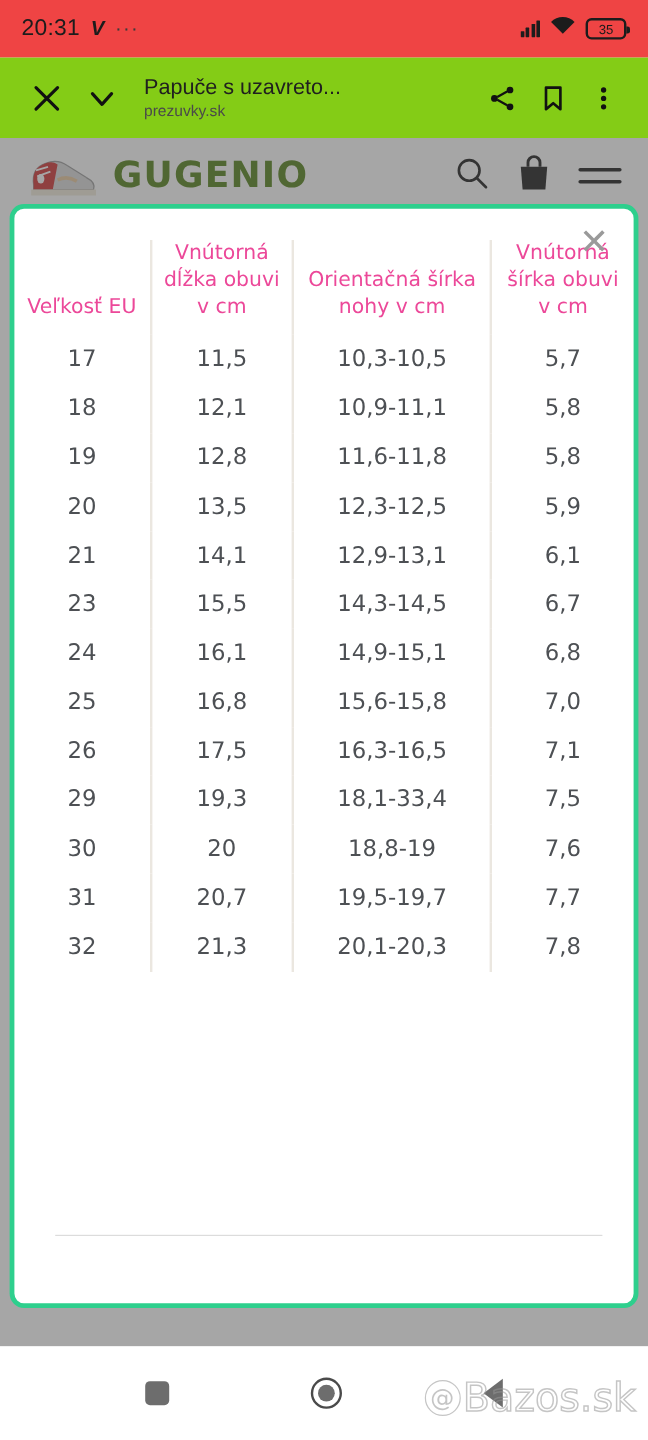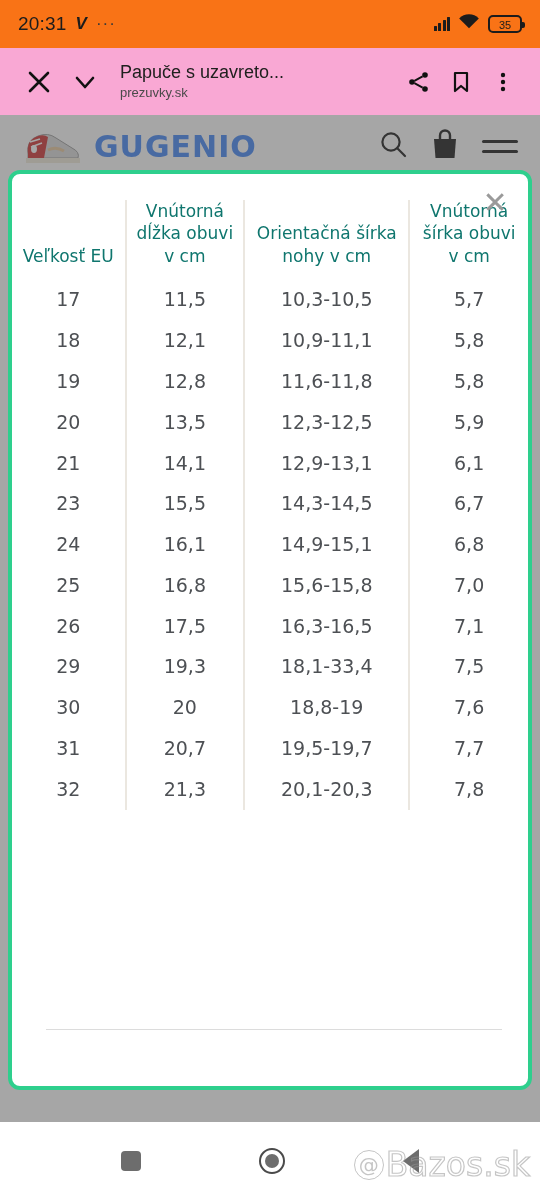--- a/index.html
+++ b/index.html
@@ -8,21 +8,21 @@
     font-family: "Liberation Sans", sans-serif;
     background: #ffffff;
     overflow: hidden;
   }
   #screen { position: relative; width: 540px; height: 1200px; background: #fff; }
 
   
   .statusbar {
     position: absolute; top: 0; left: 0; width: 540px; height: 48px;
     display: flex; align-items: center; justify-content: space-between;
-    padding: 0 18px; background: #f97316;
+    padding: 0 18px; background: #ef4444;
   }
   .sb-left { display: flex; align-items: center; gap: 9px; }
   .sb-time { font-size: 19px; color: #1c1c1c; letter-spacing: .2px; }
   .sb-vicon { font-size: 17px; font-style: italic; font-weight: 700; color: #1c1c1c; }
   .sb-dots { font-size: 17px; color: #3a3a3a; letter-spacing: 1px; }
   .sb-right { display: flex; align-items: center; gap: 8px; }
   .signal { display: flex; align-items: flex-end; gap: 1.5px; height: 14px; }
   .signal i { display: block; width: 3px; background: #1c1c1c; border-radius: .5px; }
   .signal i:nth-child(1){ height: 5px; }
   .signal i:nth-child(2){ height: 8px; }
@@ -34,41 +34,41 @@
     font-size: 11px; color: #1c1c1c; padding: 0 3px; font-weight: 500;
   }
   .battery::after {
     content: ""; position: absolute; right: -5px; top: 5px;
     width: 3px; height: 6px; background: #1c1c1c; border-radius: 0 2px 2px 0;
   }
 
   
   .browserbar {
     position: absolute; top: 48px; left: 0; width: 540px; height: 67px;
-    display: flex; align-items: center; background: #f9a8d4; padding: 0 16px;
+    display: flex; align-items: center; background: #84cc16; padding: 0 16px;
   }
   .bb-btn { width: 46px; height: 46px; display: flex; align-items: center; justify-content: center; flex: none; }
   .bb-title-wrap { flex: 1; padding-left: 12px; overflow: hidden; }
   .bb-title { font-size: 18px; color: #20201f; white-space: nowrap; overflow: hidden; line-height: 1.25; }
   .bb-url { font-size: 13px; color: #4a4a4a; line-height: 1.3; margin-top: 1px; }
   .bb-actions { display: flex; align-items: center; flex: none; }
   .bb-act { width: 42px; height: 46px; display: flex; align-items: center; justify-content: center; }
 
   
   .site {
     position: absolute; top: 115px; left: 0; width: 540px; height: 1007px;
     background: #ffffff; overflow: hidden;
   }
   .site-header {
     height: 62px; display: flex; align-items: center; justify-content: space-between;
     padding: 0 22px; background: #ffffff;
   }
   .logo { display: flex; align-items: center; gap: 10px; }
   .logo-mark { width: 62px; height: 44px; position: relative; }
-  .logo-text { font-size: 30px; font-weight: 700; color: #3b82f6; letter-spacing: 1px; font-family: "DejaVu Sans", sans-serif; }
+  .logo-text { font-size: 30px; font-weight: 700; color: #4d7c0f; letter-spacing: 1px; font-family: "DejaVu Sans", sans-serif; }
   .site-icons { display: flex; align-items: center; gap: 22px; }
   .hamburger { width: 36px; display: flex; flex-direction: column; gap: 7px; }
   .hamburger span { display: block; height: 3px; background: #111; border-radius: 2px; }
   .pseudo-box {
     width: 212px; height: 40px; border: 1px solid #bdbdbd; border-radius: 4px; background: #f2f2f2;
   }
   .pseudo-btn { width: 260px; height: 40px; background: #7a4a14; border-radius: 3px; }
   .site-row { display: flex; gap: 18px; margin-top: 852px; padding-left: 22px; }
 
   
@@ -83,21 +83,21 @@
     background: #ffffff; border: 4px solid #2ecf8d; border-radius: 12px;
     overflow: hidden;
   }
   .modal-close {
     position: absolute; right: 14px; top: 10px; width: 38px; height: 38px;
     display: flex; align-items: center; justify-content: center;
     font-size: 30px; color: #9a9a9a; line-height: 1; font-weight: 300;
   }
   .size-table { width: 100%; border-collapse: collapse; margin-top: 26px; table-layout: fixed; }
   .size-table th {
-    font-size: 17px; font-weight: 400; color: #0f766e; text-align: center;
+    font-size: 17px; font-weight: 400; color: #ec4899; text-align: center;
     vertical-align: bottom; padding: 0 6px 12px; line-height: 1.32;
     font-family: "DejaVu Sans", sans-serif;
   }
   .size-table td {
     font-size: 19px; color: #4d5054; text-align: center; padding: 9px 4px;
     font-family: "DejaVu Sans", sans-serif; line-height: 1.2;
   }
   .size-table td:nth-child(2),
   .size-table td:nth-child(3),
   .size-table td:nth-child(4),

